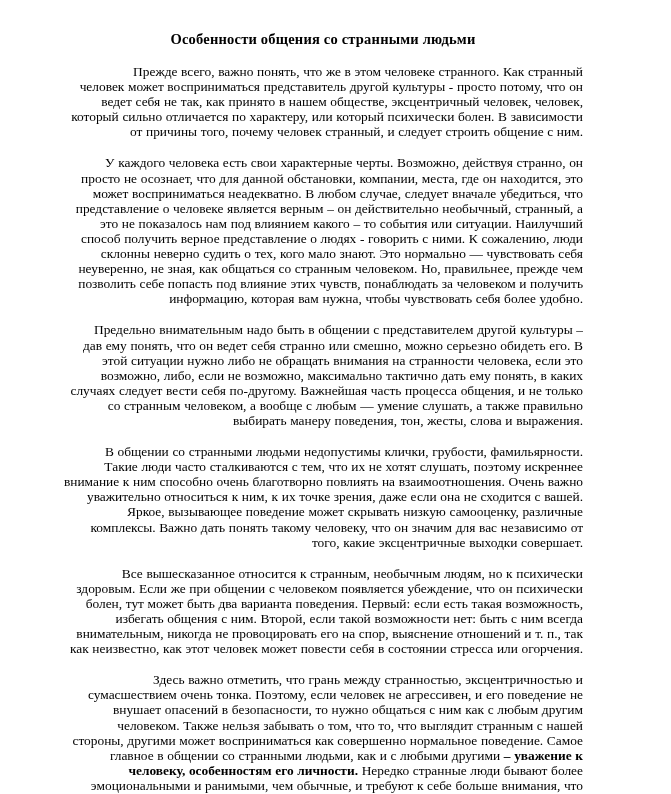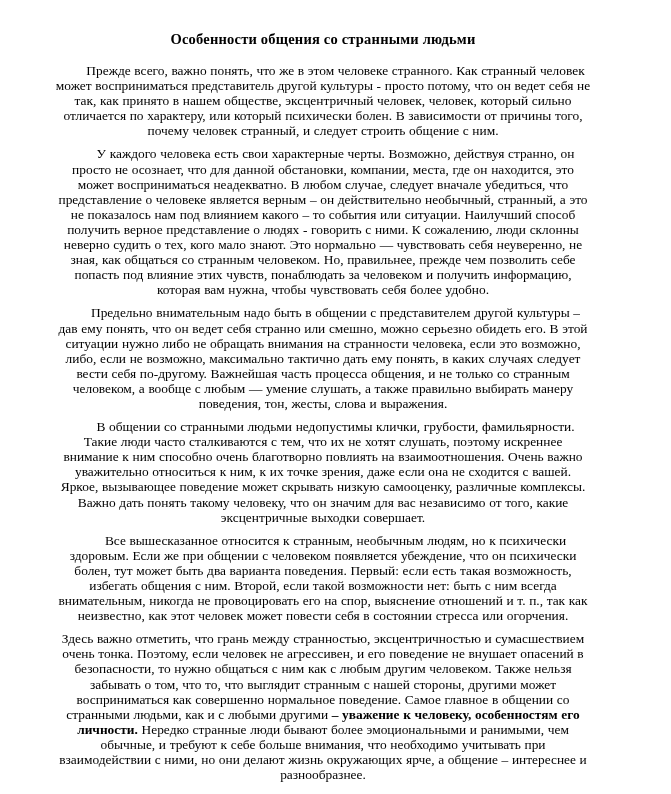--- a/index.html
+++ b/index.html
@@ -19,24 +19,24 @@
   }
   .doc-title {
     font-size: 14.5px;
     font-weight: bold;
     text-align: center;
     margin: 0 0 15px 0;
     line-height: 18px;
     letter-spacing: 0.2px;
   }
   .doc-body p.para {
-    margin: 8px;
+    margin: 16px;
     font-size: 13.4px;
     line-height: 15.1px;
-    text-align: center;
+    text-align: right;
     word-spacing: 0.3px;
   }
   .doc-body p.para.indent {
     text-indent: 25px;
   }
   .doc-body .bold {
     font-weight: bold;
   }
 </style>
 </head>

